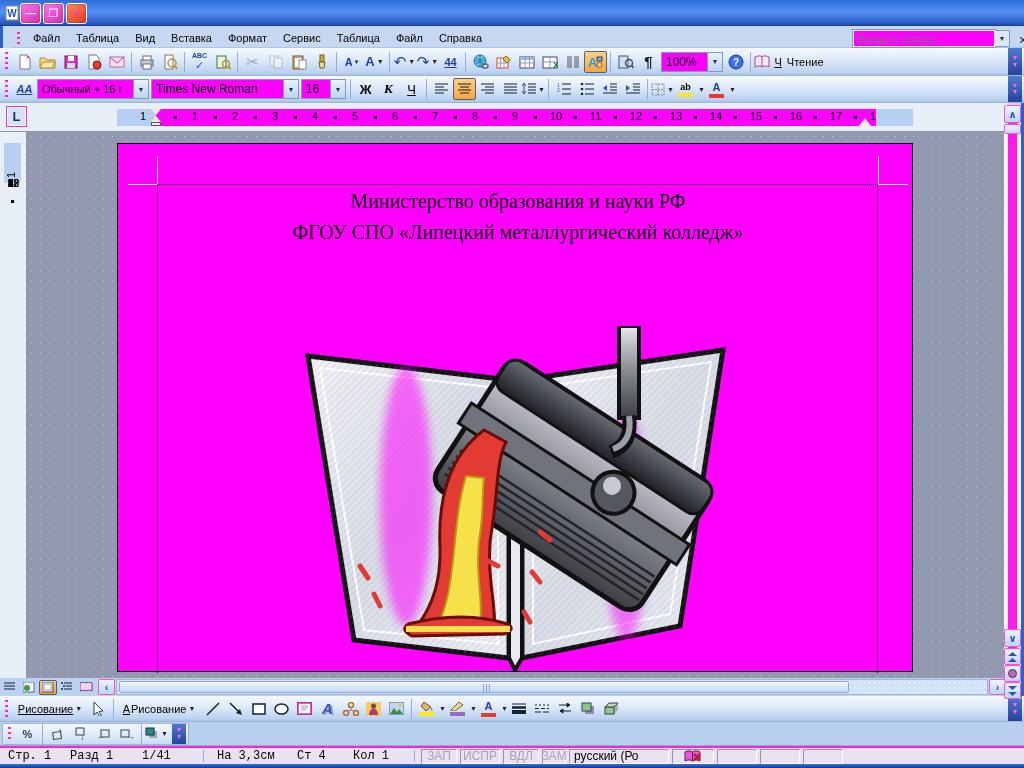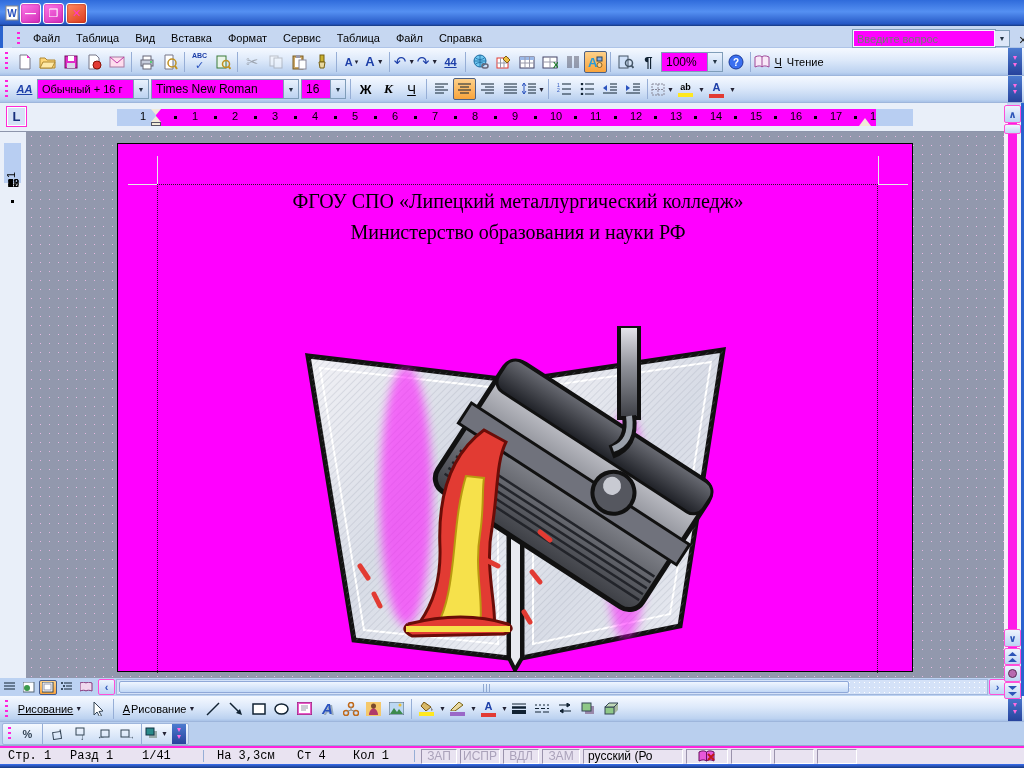--- a/index.html
+++ b/index.html
@@ -580,22 +580,22 @@
     </div>
 
     <div class="page">
 
       <span class="crop" style="left:10px;top:40px;width:29px;height:1px"></span>
       <span class="crop" style="left:39px;top:12px;width:1px;height:29px"></span>
       <span class="crop" style="left:761px;top:40px;width:29px;height:1px"></span>
       <span class="crop" style="left:760px;top:12px;width:1px;height:29px"></span>
       <div class="boundary"></div>
       <div class="doc-text">
+        <div>Министерство образования и науки РФ</div>
         <div>ФГОУ СПО «Липецкий металлургический колледж»</div>
-        <div>Министерство образования и науки РФ</div>
       </div>
 
       <div class="logo">
         <svg width="455" height="345" viewBox="0 0 455 345">
           <defs>
             <linearGradient id="pg" x1="0" y1="0" x2="1" y2="1">
               <stop offset="0" stop-color="#f2f2f6"></stop>
                 <stop offset=".5" stop-color="#d8dce6"></stop>
                 <stop offset="1" stop-color="#eceef4"></stop>
             </linearGradient>
@@ -912,21 +912,21 @@
     <span class="sfield" style="width:72px">Разд 1</span>
     <span class="sfield" style="width:58px">1/41</span>
     <span class="sep" style="height:12px"></span>
     <span class="sfield" style="width:80px;margin-left:10px">На 3,3см</span>
     <span class="sfield" style="width:56px">Ст 4</span>
     <span class="sfield" style="width:58px">Кол 1</span>
     <span class="sep" style="height:12px"></span>
     <span class="scell gray" style="width:36px">ЗАП</span>
     <span class="scell gray" style="width:40px">ИСПР</span>
     <span class="scell gray" style="width:36px">ВДЛ</span>
-    <span class="scell gray" style="width:38px">ЗАМ</span>
+    <span class="scell gray" style="width:24px">ЗАМ</span>
     <span class="scell" style="width:100px;justify-content:flex-start">русский (Ро</span>
     <span class="scell" style="width:42px">
       <svg width="18" height="13">
           <path d="M1 2c2.5-1.5 6-1.5 7.5 0C10 .5 13.5.5 16 2v9c-2.5-1.5-6-1.5-7.5 0C7 9.5 3.5 9.5 1 11z" fill="#e858d8" stroke="#6a1060"></path>
           <path d="M8.5 2v9" stroke="#6a1060"></path>
           <path d="M10 4l6 6M16 4l-6 6" stroke="#c01818" stroke-width="2"></path>
         </svg>
     </span>
     <span class="scell" style="width:40px"></span>
     <span class="scell" style="width:40px"></span>

